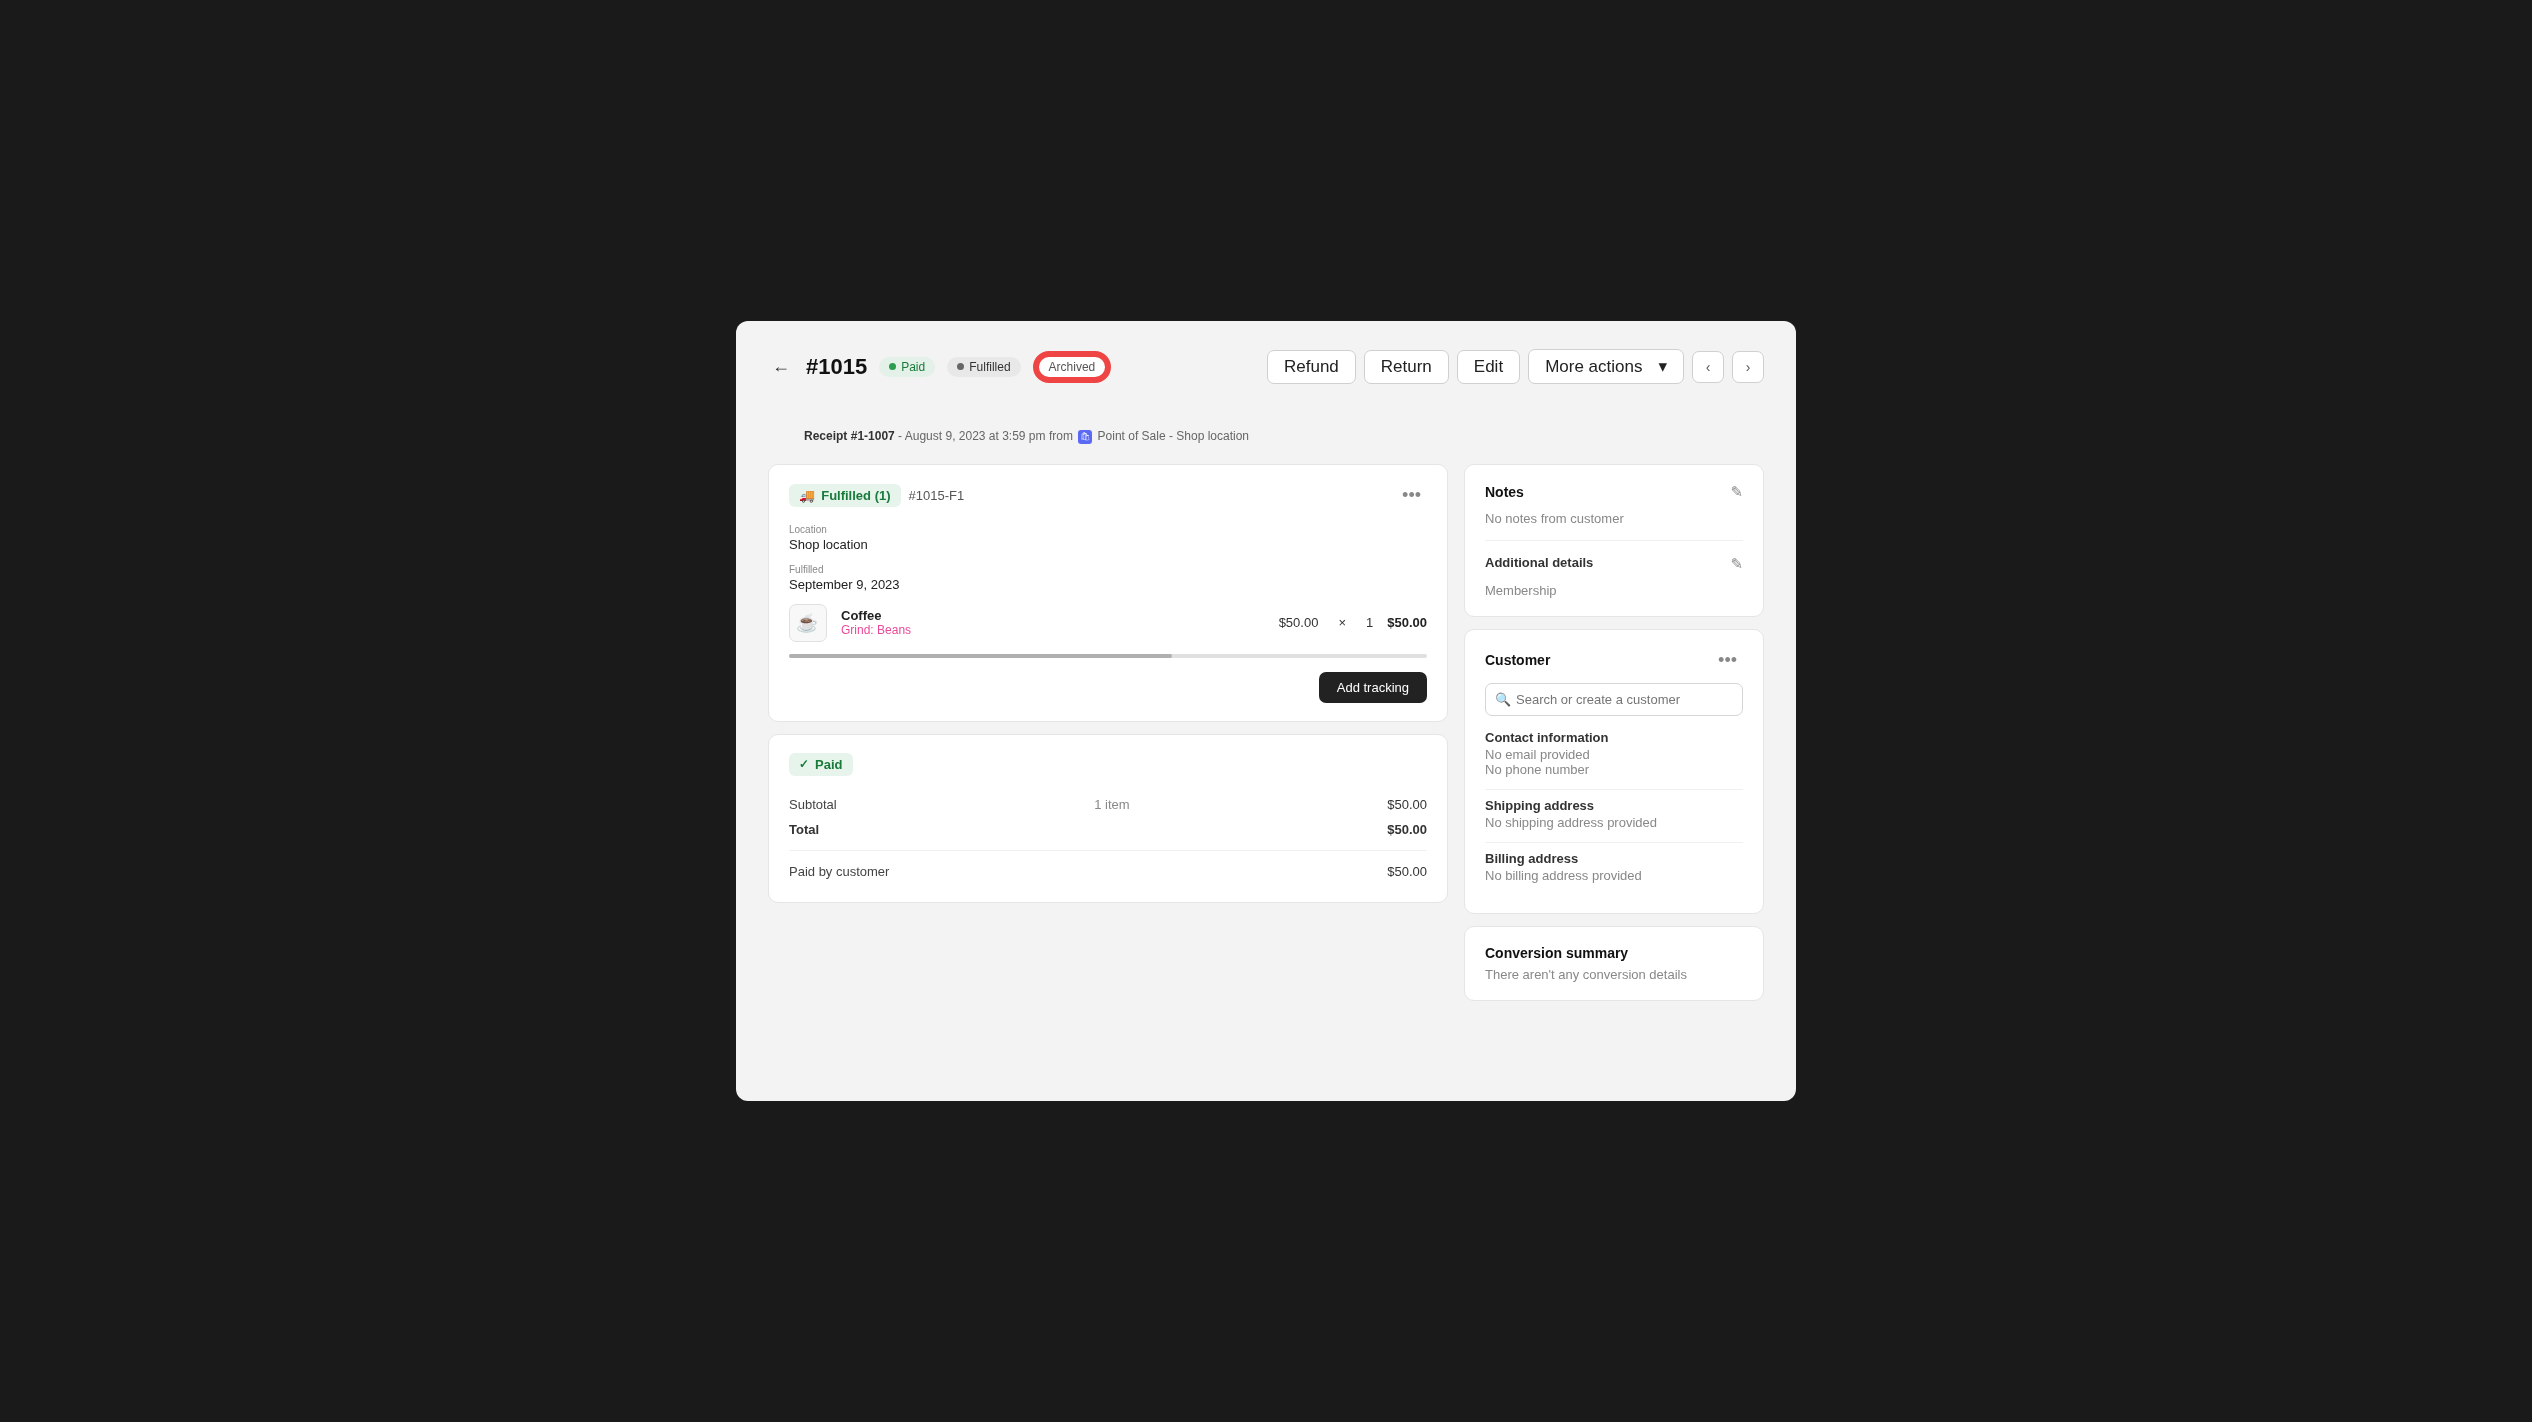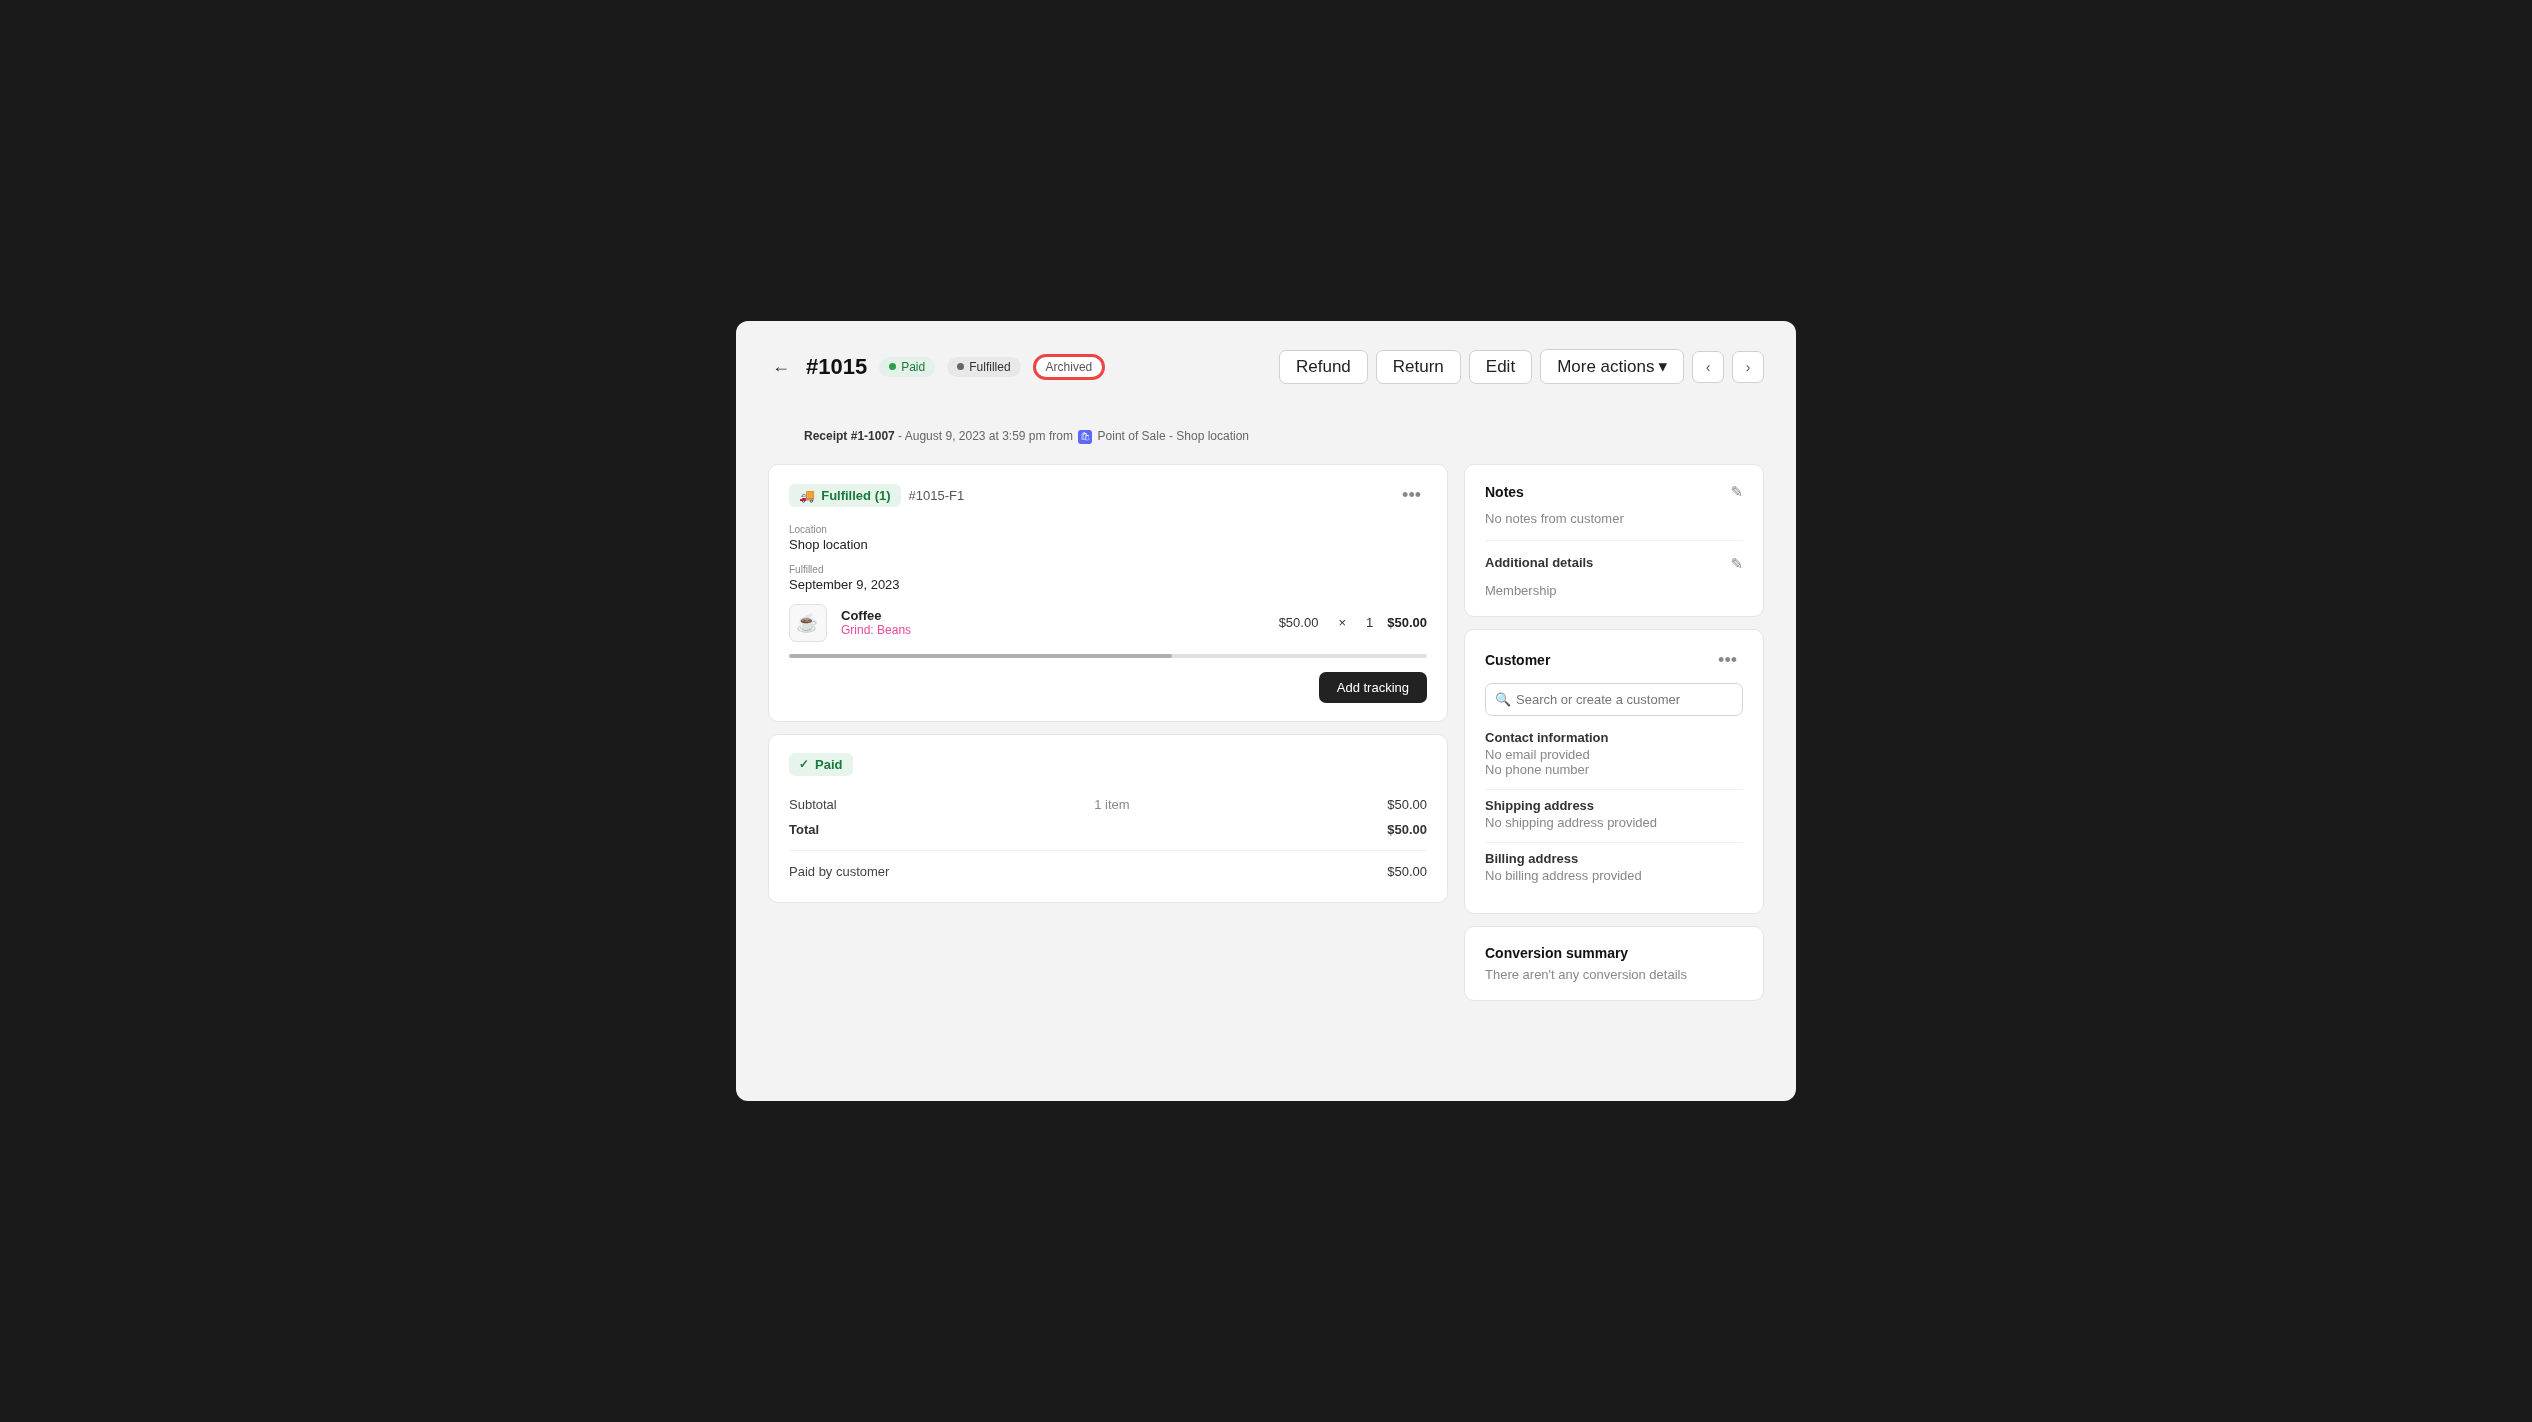--- a/index.html
+++ b/index.html
@@ -55,21 +55,21 @@
     }
     .badge-paid {
       background: #e3f1e9;
       color: #1a7a3c;
     }
     .badge-fulfilled {
       background: #e8e8e8;
       color: #333;
     }
     .badge-archived {
-      border: 3px solid #ef4444;
+      border: 6px solid #ef4444;
       background: #fff;
       color: #555;
     }
     .badge-dot {
       width: 7px;
       height: 7px;
       border-radius: 50%;
       display: inline-block;
     }
     .dot-green { background: #2a9d4e; }
@@ -85,21 +85,21 @@
       border: 1px solid #d0d0d0;
       background: #fff;
       font-size: 17px;
       font-weight: 500;
       cursor: pointer;
       color: #222;
     }
     .btn-more {
       display: flex;
       align-items: center;
-      gap: 4px;
+      gap: 16px;
     }
     .nav-btn {
       background: #fff;
       border: 1px solid #d0d0d0;
       border-radius: 7px;
       width: 32px;
       height: 32px;
       display: flex;
       align-items: center;
       justify-content: center;

